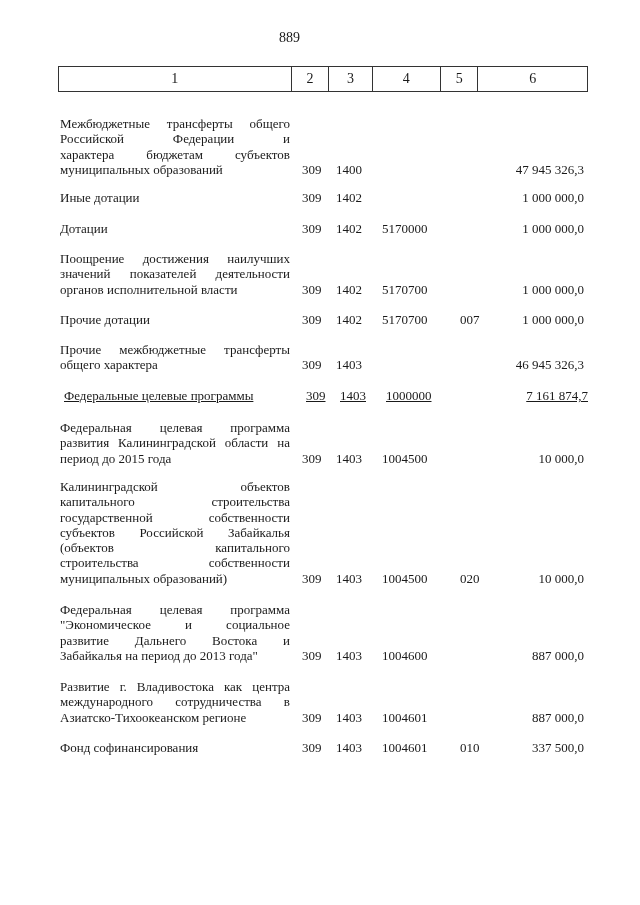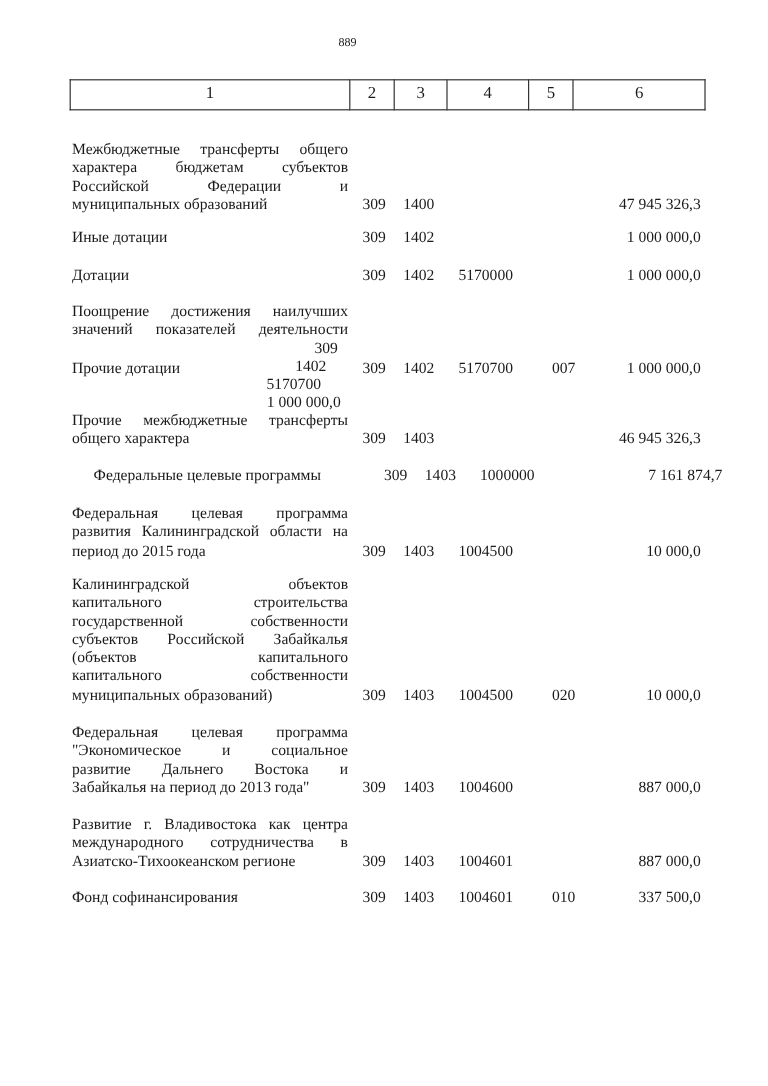--- a/index.html
+++ b/index.html
@@ -1,18 +1,18 @@
 <!DOCTYPE html>
 <html><head>
 <meta charset="utf-8">
 <style>
   html, body { margin: 0; padding: 0; background: #ffffff; }
   body { width: 640px; height: 905px; position: relative; overflow: hidden;
          font-family: "Liberation Serif", "DejaVu Serif", serif; color: #1a1a1a; }
-  .page-number { position: absolute; top: 30px; left: 0; width: 579px; text-align: center; font-size: 10px; }
+  .page-number { position: absolute; top: 30px; left: 0; width: 579px; text-align: center; font-size: 14px; }
   .header-table { position: absolute; top: 66px; left: 58px; width: 530px; height: 25px;
                   border-collapse: collapse; font-size: 14px; }
   .header-table td { border: 1px solid #333; text-align: center; padding: 0; height: 24px; }
   .rows { position: absolute; top: 116px; left: 60px; width: 530px; }
   .row { display: flex; align-items: flex-end; font-size: 13px; line-height: 15.3px; }
   .c1 { width: 230px; text-align: justify; text-align-last: left; }
   .c1 .ln { display: block; text-align: justify; text-align-last: justify; }
   .c1 .ln.last { text-align-last: left; }
   .c2 { width: 40px; padding-left: 12px; box-sizing: border-box; }
   .c3 { width: 50px; padding-left: 6px; box-sizing: border-box; }
@@ -35,22 +35,22 @@
     <td style="width:37px">5</td>
     <td style="width:110px">6</td>
   </tr>
 </tbody>
   </table>
 
 <div class="rows" id="rows">
     <div class="row" style="position: absolute; top: 0px; left: 0px;">
       <div class="c1">
         <span class="ln">Межбюджетные трансферты общего</span>
+        <span class="ln">Российской Федерации и</span>
         <span class="ln">характера бюджетам субъектов</span>
-        <span class="ln">Российской Федерации и</span>
         <span class="ln last">муниципальных образований</span>
       </div>
       <div class="c2">309</div>
       <div class="c3">1400</div>
       <div class="c4"></div>
       <div class="c5"></div>
       <div class="c6">47 945 326,3</div>
     </div>
     <div class="row" style="position: absolute; top: 74px; left: 0px;">
       <div class="c1">
@@ -65,53 +65,54 @@
     <div class="row" style="position: absolute; top: 105px; left: 0px;">
       <div class="c1">
         <span class="ln last">Дотации</span>
       </div>
       <div class="c2">309</div>
       <div class="c3">1402</div>
       <div class="c4">5170000</div>
       <div class="c5"></div>
       <div class="c6">1 000 000,0</div>
     </div>
-    <div class="row" style="position: absolute; top: 135px; left: 0px; flex-direction: column;">
+    <div class="row" style="position: absolute; top: 135px; left: 0px;">
       <div class="c1">
         <span class="ln">Поощрение достижения наилучших</span>
         <span class="ln">значений показателей деятельности</span>
+        <span class="ln last">органов исполнительной власти</span>
       </div>
       <div class="c2">309</div>
       <div class="c3">1402</div>
       <div class="c4">5170700</div>
       <div class="c5"></div>
       <div class="c6">1 000 000,0</div>
     </div>
-    <div class="row" style="position: absolute; top: 183px; left: 0px; align-items: flex-end;">
+    <div class="row" style="position: absolute; top: 196px; left: 0px; align-items: flex-end;">
       <div class="c1">
         <span class="ln last">Прочие дотации</span>
       </div>
       <div class="c2">309</div>
       <div class="c3">1402</div>
       <div class="c4">5170700</div>
       <div class="c5">007</div>
       <div class="c6">1 000 000,0</div>
     </div>
     <div class="row" style="position: absolute; top: 226px; left: 0px; align-items: flex-end;">
       <div class="c1">
         <span class="ln">Прочие межбюджетные трансферты</span>
         <span class="ln last">общего характера</span>
       </div>
       <div class="c2">309</div>
       <div class="c3">1403</div>
       <div class="c4"></div>
       <div class="c5"></div>
       <div class="c6">46 945 326,3</div>
     </div>
-    <div class="row" style="position: absolute; top: 272px; left: 18px;">
+    <div class="row" style="position: absolute; top: 272px; left: 4px; text-decoration: underline;">
       <div class="c1">
         <span class="ln last">Федеральные целевые программы</span>
       </div>
       <div class="c2">309</div>
       <div class="c3">1403</div>
       <div class="c4">1000000</div>
       <div class="c5"></div>
       <div class="c6">7 161 874,7</div>
     </div>
     <div class="row" style="position: absolute; top: 304px; left: 0px;">
@@ -126,21 +127,21 @@
       <div class="c5"></div>
       <div class="c6">10 000,0</div>
     </div>
     <div class="row" style="position: absolute; top: 363px; left: 0px;">
       <div class="c1">
         <span class="ln">Калининградской объектов</span>
         <span class="ln">капитального строительства</span>
         <span class="ln">государственной собственности</span>
         <span class="ln">субъектов Российской Забайкалья</span>
         <span class="ln">(объектов капитального</span>
-        <span class="ln">капитального собственности</span>
+        <span class="ln">строительства собственности</span>
         <span class="ln last">муниципальных образований)</span>
       </div>
       <div class="c2">309</div>
       <div class="c3">1403</div>
       <div class="c4">1004500</div>
       <div class="c5">020</div>
       <div class="c6">10 000,0</div>
     </div>
     <div class="row" style="position: absolute; top: 486px; left: 0px;">
       <div class="c1">

